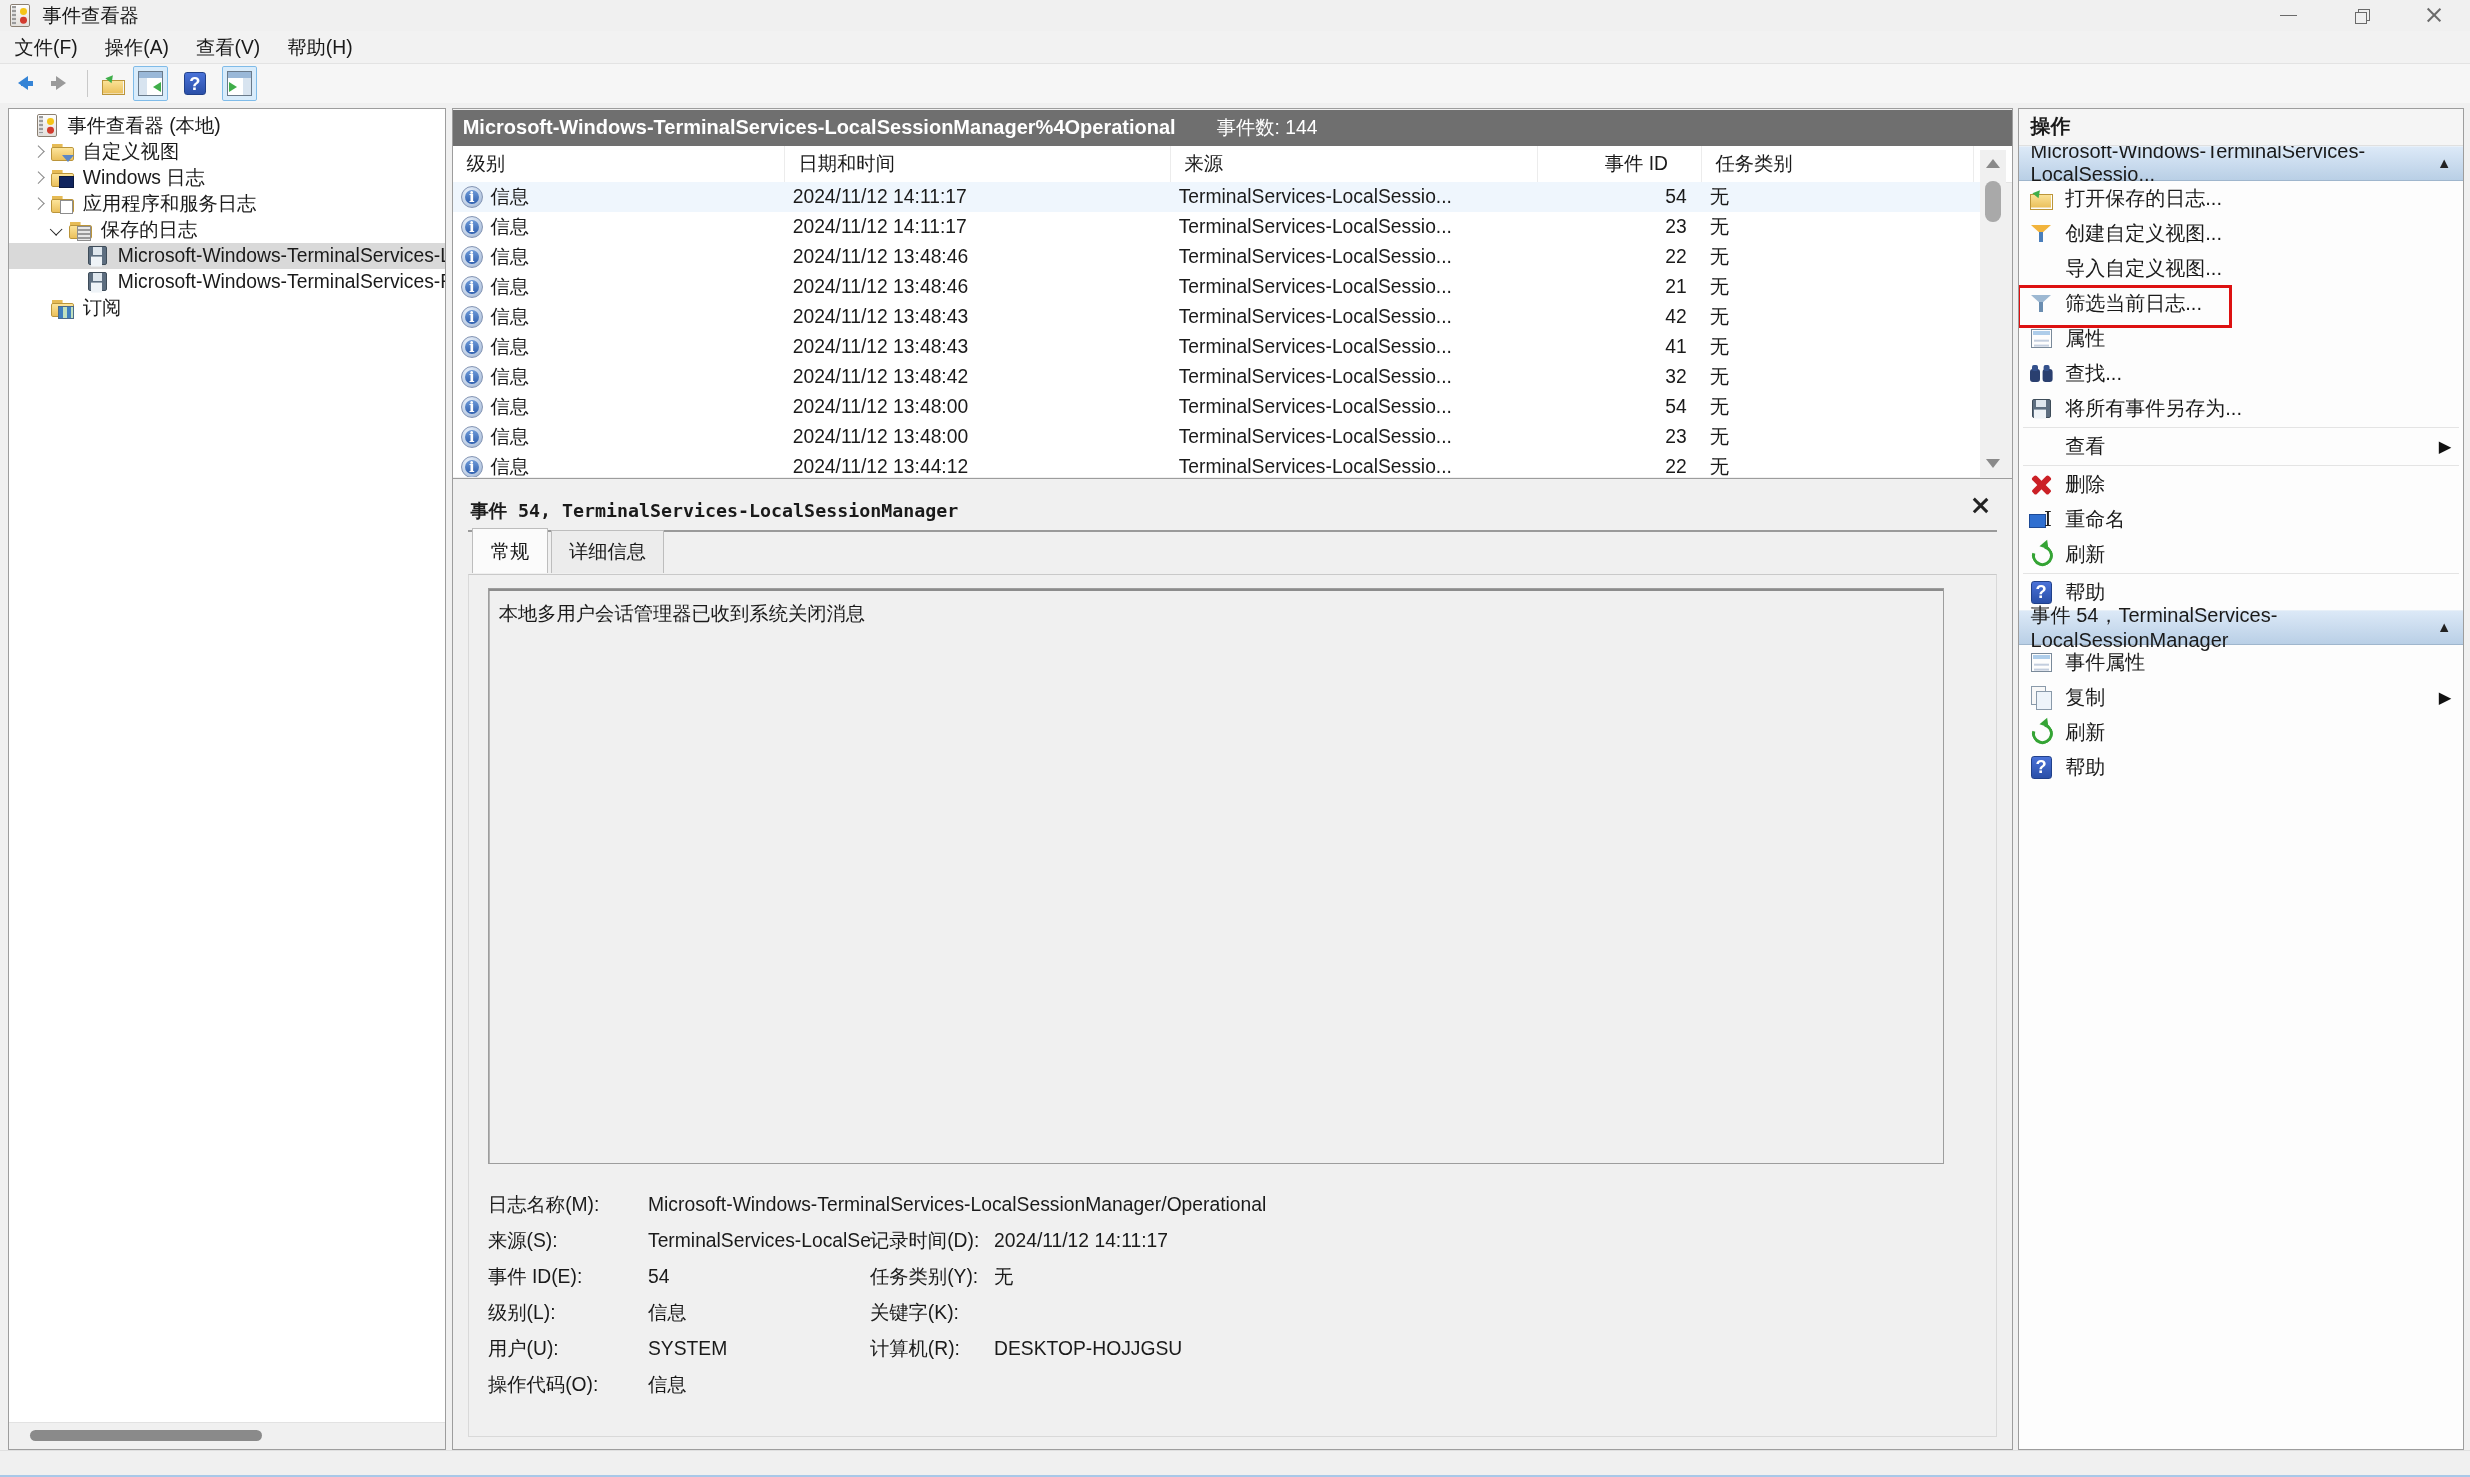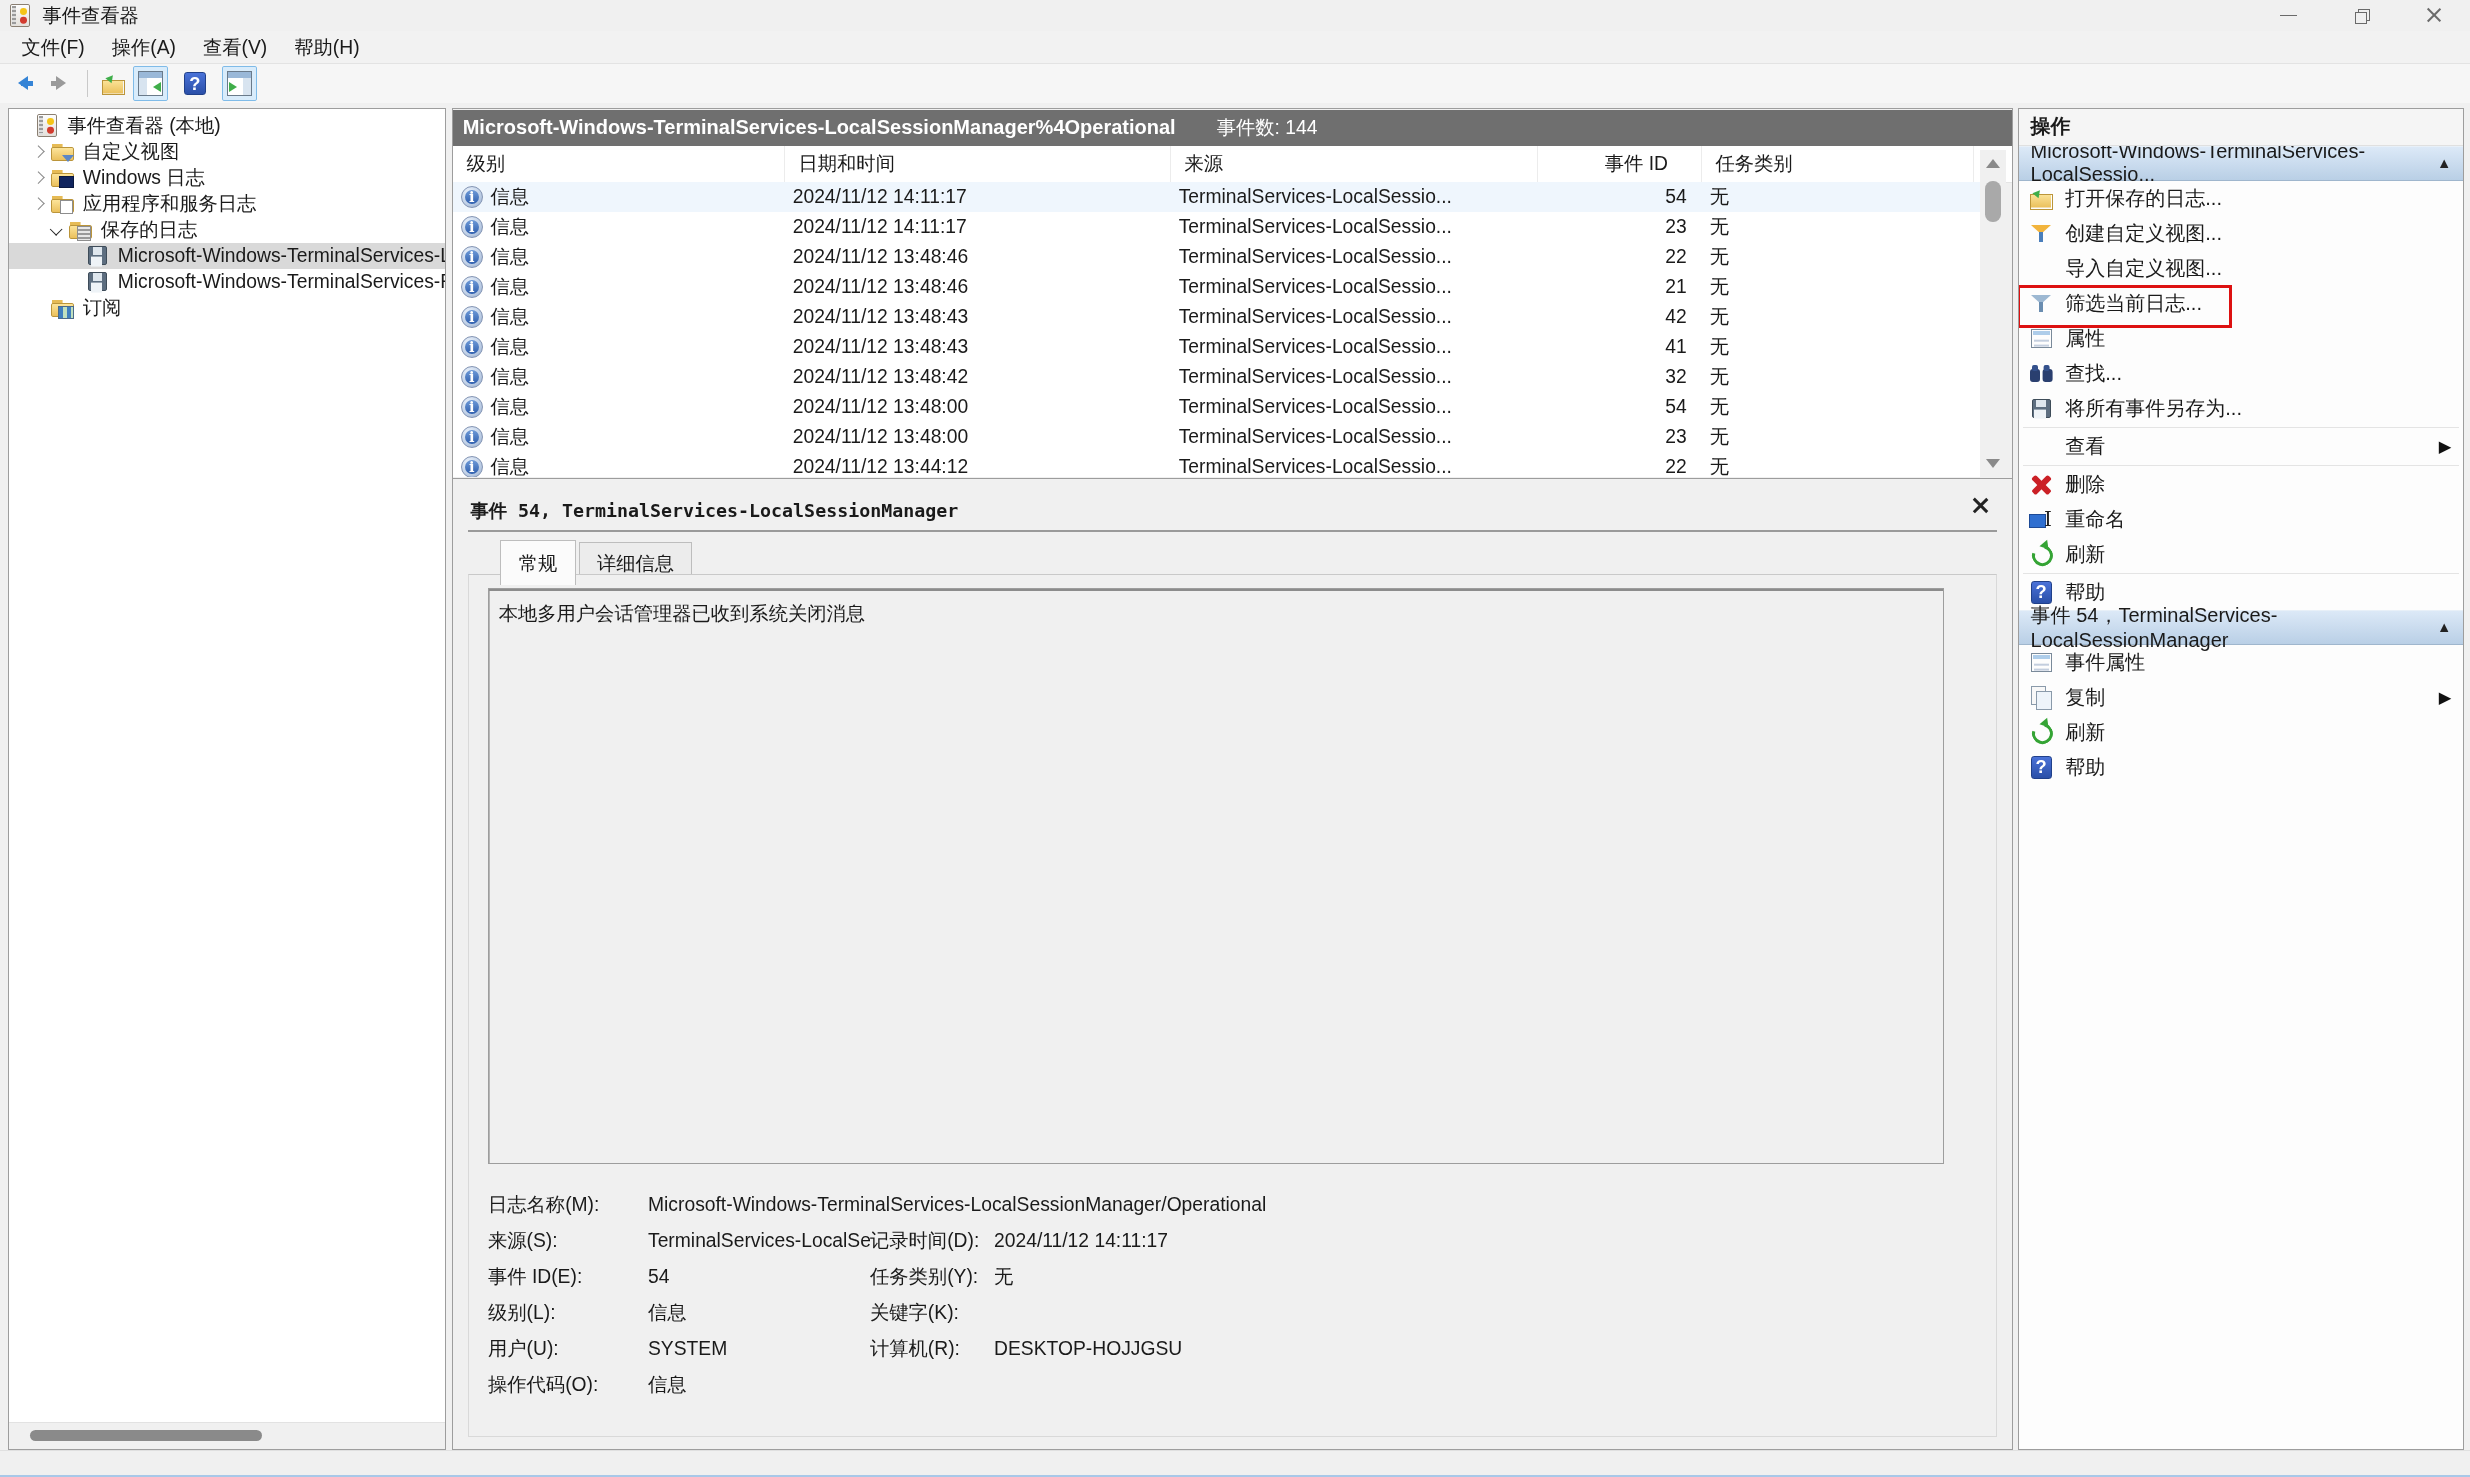--- a/index.html
+++ b/index.html
@@ -17,21 +17,21 @@
   .g-min { width:16.4px; height:1.9px; background:#6a6a6a; }
   .g-restore { width:12.6px; height:12.6px; position:relative; }
   .g-restore::before { content:""; position:absolute; left:2.9px; top:0; width:9.7px; height:9.7px; border:1.9px solid #6a6a6a; background:#f0f0f0; }
   .g-restore::after  { content:""; position:absolute; left:0; top:2.9px; width:9.7px; height:9.7px; border:1.9px solid #6a6a6a; background:#f0f0f0; }
   .g-close { position:relative; width:16.4px; height:16.4px; }
   .g-close::before,.g-close::after { content:""; position:absolute; left:-1px; top:6.8px; width:18.3px; height:1.9px; background:#6a6a6a; }
   .g-close::before { transform:rotate(45deg); } .g-close::after { transform:rotate(-45deg); }
 
   
   .menubar { position:absolute; left:0; top:31px; width:2471px; height:32px; background:#f2f2f2;
-             display:flex; align-items:center; padding-left:8px; }
+             display:flex; align-items:center; padding-left:1px; }
   .menu-item { padding:3.9px 13.5px; font-size:19.3px; }
 
   
   .toolbar { position:absolute; left:0; top:63px; width:2471px; height:41px; background:#f6f6f6;
              border-top:1px solid #e3e3e3; border-bottom:1px solid #dcdcdc; display:flex; align-items:center; padding-left:5.8px; }
   .tbtn { width:35px; height:35px; display:flex; align-items:center; justify-content:center; margin-right:1.9px; border:1px solid transparent; }
   .tbtn.active { background:#d9ecfb; border:1px solid #7fbbe8; border-radius:1.9px; }
   .tsep { width:1px; height:27px; background:#c9c9c9; margin:0 7.7px; }
 
   
@@ -154,21 +154,21 @@
   .list-bottom-line { position:absolute; left:0; top:369px; width:100%; height:7.7px; background:#f0f0f0; border-top:1px solid #9d9d9d; }
 
   
   .detail { position:absolute; left:0; top:377px; width:100%; height:961px; background:#f0f0f0; }
   .d-head { position:absolute; left:0; top:5.8px; width:100%; height:37px; display:flex; align-items:center; padding-left:17.4px;
       font-family:"DejaVu Sans Mono",monospace; font-size:18.3px; font-weight:bold; }
   .d-close { position:absolute; right:21px; top:9.7px; width:21px; height:21px; }
   .d-close::before,.d-close::after { content:""; position:absolute; left:1px; top:8.7px; width:19.3px; height:2.9px; background:#222; }
   .d-close::before { transform:rotate(45deg); } .d-close::after { transform:rotate(-45deg); }
   .d-sep { position:absolute; left:15.4px; right:15.4px; top:44px; height:1.9px; background:#9a9a9a; }
-  .tabs { position:absolute; left:19.3px; top:60px; height:39px; display:flex; align-items:flex-end;margin-left:28px; }
+  .tabs { position:absolute; left:19.3px; top:48px; height:39px; display:flex; align-items:flex-end; }
   .tab { padding:6.8px 17.4px 7.7px; border:1px solid #bdbdbd; border-bottom:none; background:#ececec; margin-right:2.9px; font-size:19.3px; }
   .tab.active { background:#fbfbfb; padding-top:8.7px; position:relative; z-index:2; }
   .tabpage { position:absolute; left:15.4px; right:15.4px; top:88px; bottom:9.7px; background:#f0f0f0;
       border:1px solid #d9d9d9; border-top:1px solid #c9c9c9; }
   .msgbox { position:absolute; left:35px; top:102px; width:1456px; height:576px; background:#f0f0f0;
       border:1px solid #9d9d9d; box-shadow:inset 0 1.9px 0 #8c8c8c, inset 1px 0 0 #b5b5b5; }
   .msgbox .msg { position:absolute; left:9.7px; top:11.6px; font-size:19.3px; }
   .fields { position:absolute; left:35px; top:701px; width:1487px; }
   .frow { display:flex; height:36px; align-items:center; }
   .flabel { width:160px; flex:none; }

